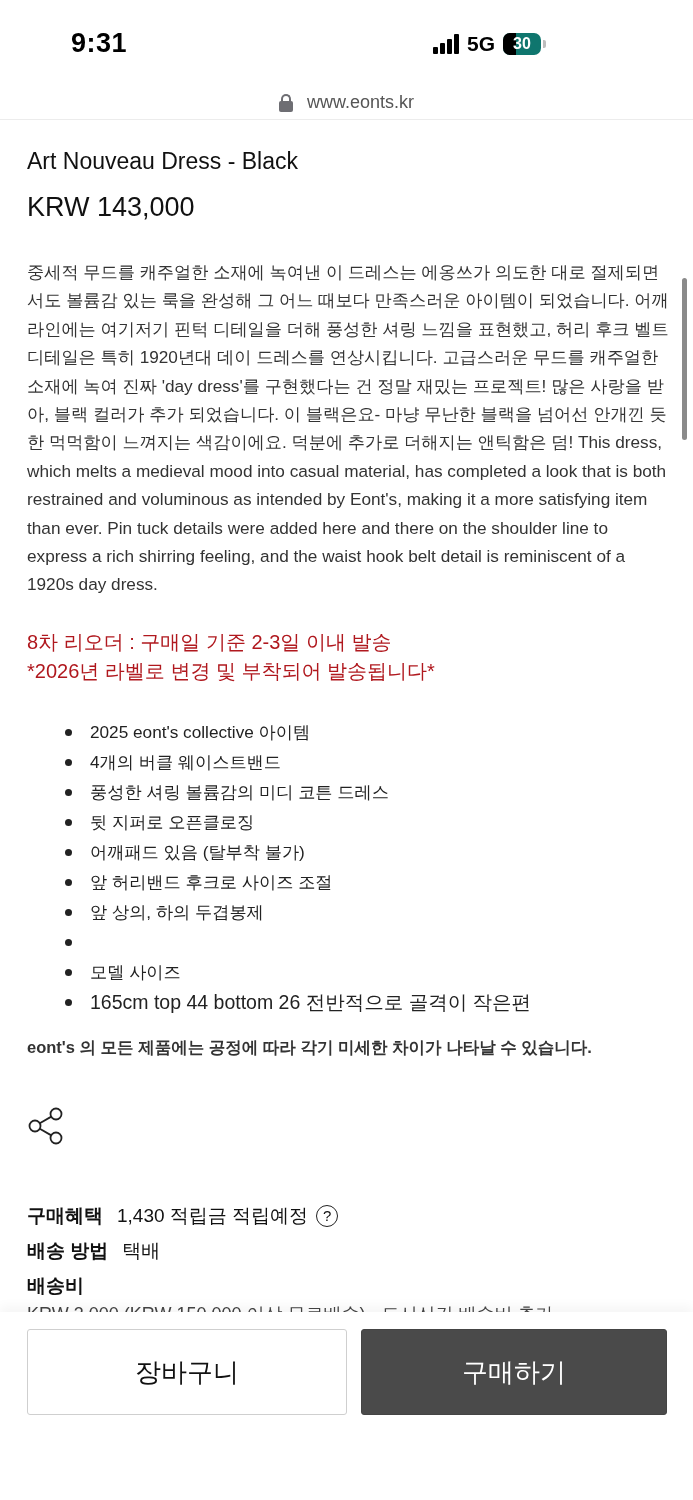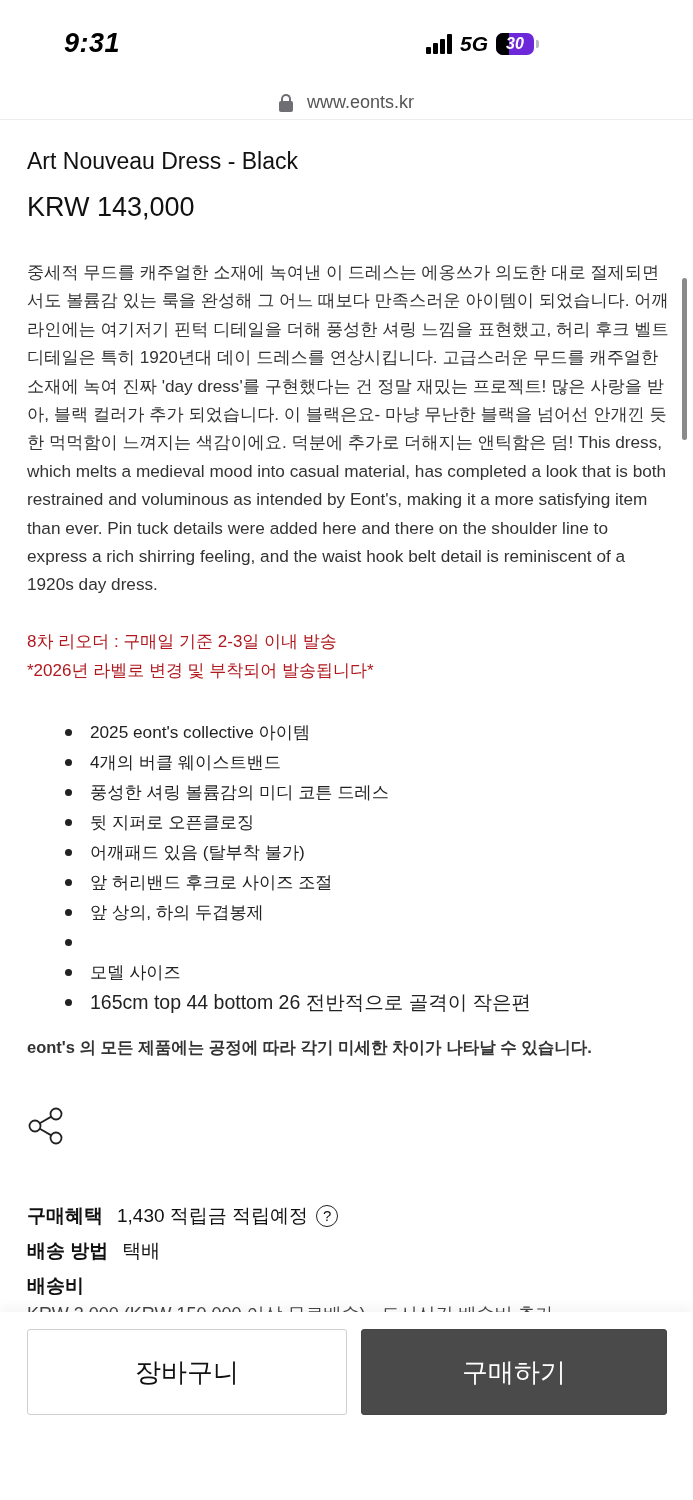--- a/index.html
+++ b/index.html
@@ -1,43 +1,43 @@
 <!DOCTYPE html>
 <html><head>
 <meta charset="utf-8">
 <style>
   * { box-sizing: border-box; margin: 0; padding: 0; }
   html, body { width: 693px; height: 1500px; background: #ffffff; overflow: hidden; }
   body { position: relative; font-family: "Liberation Sans", "DejaVu Sans", sans-serif; color: #111; }
 
   
-  .status-bar { position: absolute; top: 0; left: 0; width: 567px; height: 90px; font-style: italic; }
+  .status-bar { position: absolute; top: 0; left: 7px; width: 567px; height: 90px; }
   .status-time { position: absolute; left: 64px; top: 28px; font-size: 27px; font-weight: bold; color: #000; letter-spacing: 0.5px; }
   .status-right { position: absolute; right: 28px; top: 32px; display: flex; align-items: center; gap: 8px; }
   .signal { display: flex; align-items: flex-end; gap: 2px; height: 20px; }
   .signal span { width: 5px; background: #000; border-radius: 1px; display: block; }
   .net { font-size: 21px; font-weight: bold; color: #000000; }
-  .battery { position: relative; width: 38px; height: 22px; border-radius: 7px; background: #6d28d9; overflow: hidden; display: flex; align-items: center; justify-content: center; }
+  .battery { position: relative; width: 38px; height: 22px; border-radius: 7px; background: #0f766e; overflow: hidden; display: flex; align-items: center; justify-content: center; }
   .battery .fill { position: absolute; left: 0; top: 0; bottom: 0; width: 33%; background: #000; }
   .battery .pct { position: relative; font-size: 16px; font-weight: bold; color: #fff; }
   .battery-nub { width: 3px; height: 8px; background: #bdbdbd; border-radius: 0 2px 2px 0; margin-left: -6px; }
 
   
   .url-bar { position: absolute; top: 86px; left: 0; width: 693px; height: 34px; display: flex; align-items: center; justify-content: center; gap: 14px; border-bottom: 1px solid #ececec; }
   .lock { width: 14px; height: 18px; position: relative; }
   .lock .shackle { position: absolute; left: 2px; top: 0; width: 10px; height: 10px; border: 2.5px solid #6e6e73; border-bottom: none; border-radius: 6px 6px 0 0; }
   .lock .body { position: absolute; left: 0; top: 7px; width: 14px; height: 11px; background: #6e6e73; border-radius: 2px; }
   .url-text { font-size: 18px; color: #555; }
 
   
   .content { position: absolute; top: 120px; left: 0; width: 693px; height: 1192px; overflow: hidden; }
   .title { position: absolute; left: 27px; top: 28px; font-size: 23px; color: #111; }
   .price { position: absolute; left: 27px; top: 72px; font-size: 27px; color: #111; text-align: center; }
   .desc { position: absolute; left: 27px; top: 138px; width: 645px; font-size: 17.2px; line-height: 28.4px; color: #333; }
-  .notice { position: absolute; left: 27px; top: 508px; font-size: 17px; line-height: 28.5px; color: #b0181e; }
+  .notice { position: absolute; left: 27px; top: 508px; font-size: 20px; line-height: 28.5px; color: #b0181e; }
   .features { position: absolute; left: 62px; top: 597px; list-style: none; }
   .features li { position: relative; font-size: 17.2px; line-height: 30px; color: #222; padding-left: 28px; height: 30px; }
   .features li::before { content: ""; position: absolute; left: 3px; top: 12px; width: 7px; height: 7px; border-radius: 50%; background: #222; }
   .features li.big { font-size: 19.5px; }
   .disclaimer { position: absolute; left: 27px; top: 917px; font-size: 16.5px; font-weight: bold; color: #333; }
   .share-icon { position: absolute; left: 27px; top: 987px; width: 38px; height: 38px; cursor: pointer; }
   .info { position: absolute; left: 27px; top: 1078px; }
   .info-row { display: flex; align-items: center; height: 35px; font-size: 19px; color: #111; }
   .info-label { font-weight: bold; margin-right: 14px; }
   .help-icon { display: inline-flex; align-items: center; justify-content: center; width: 22px; height: 22px; border: 1.8px solid #222; border-radius: 50%; font-size: 15px; margin-left: 8px; cursor: pointer; }

